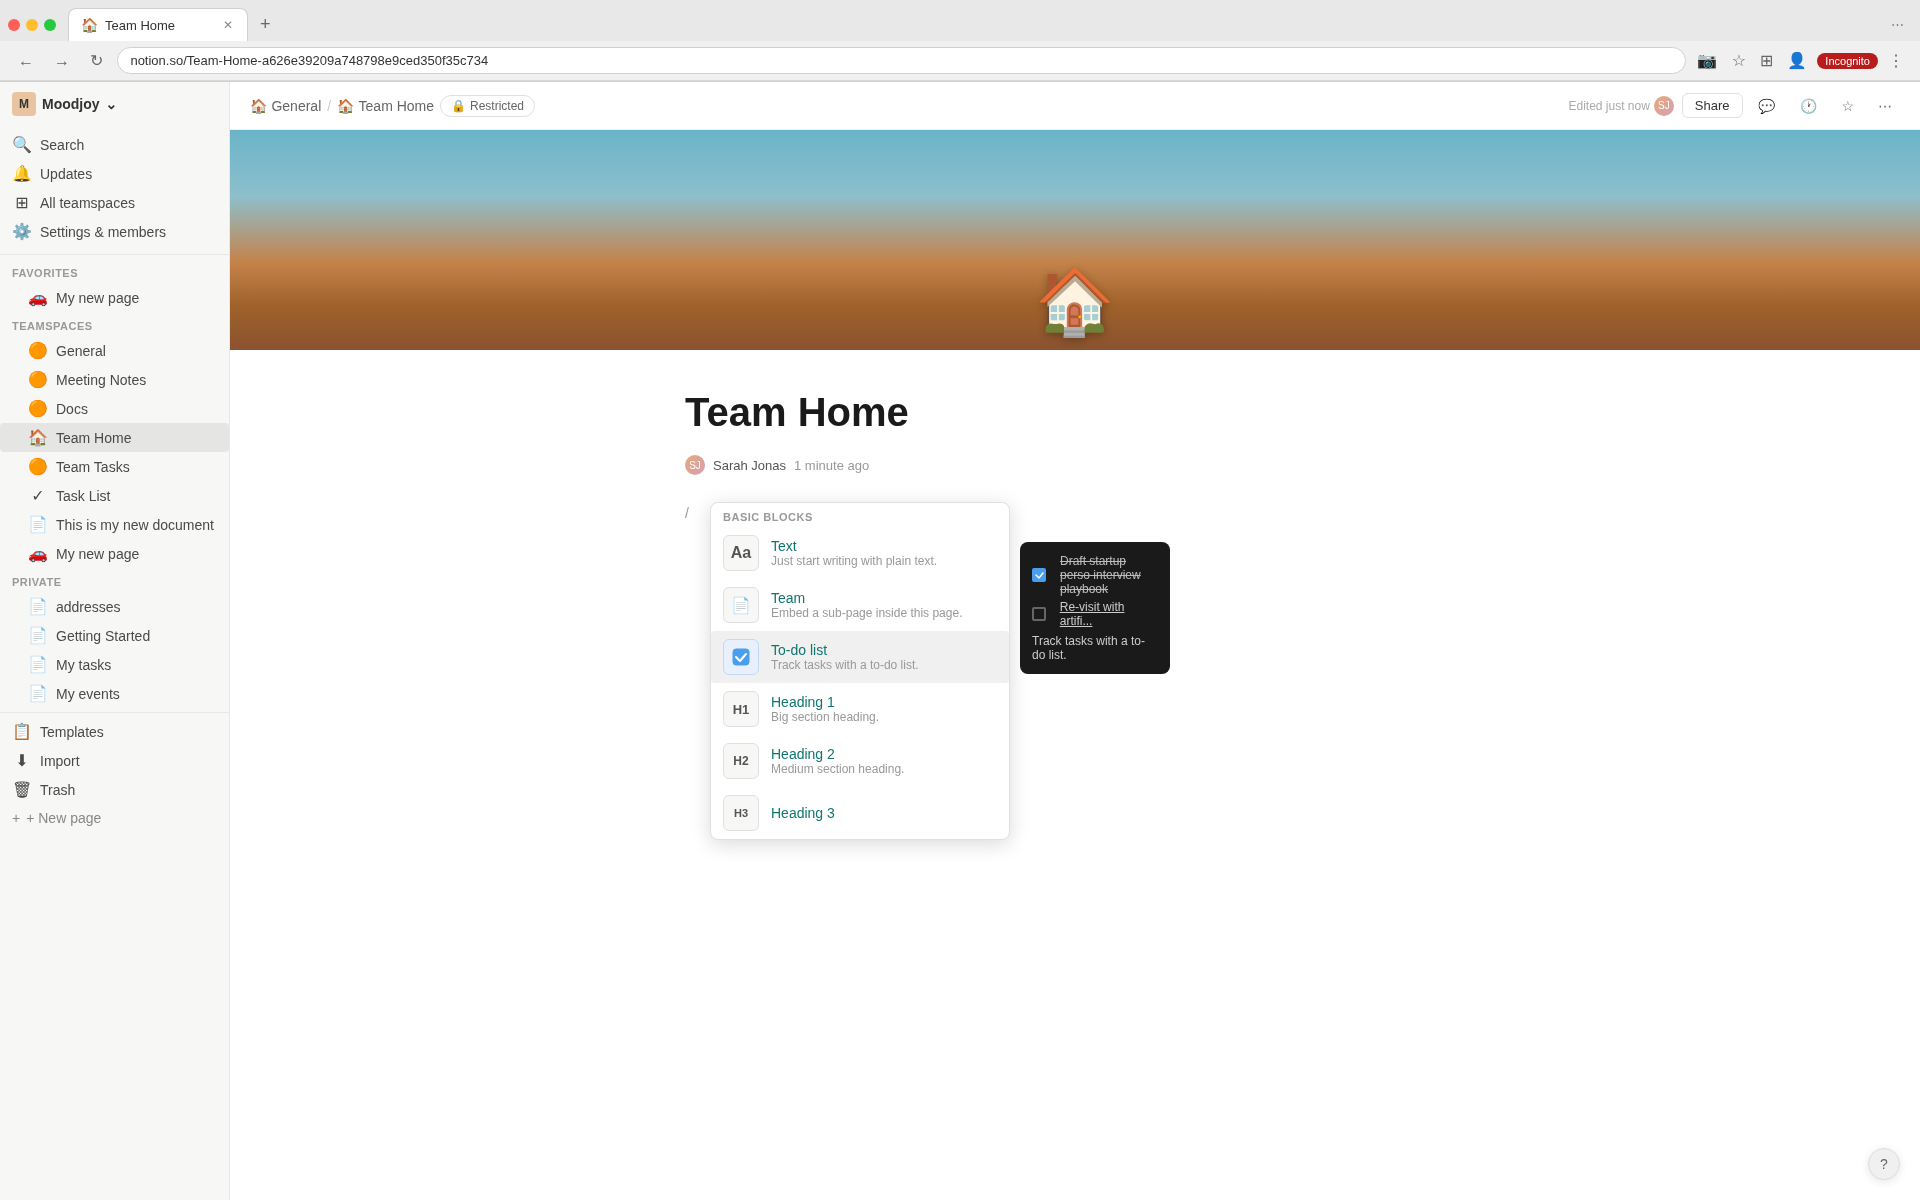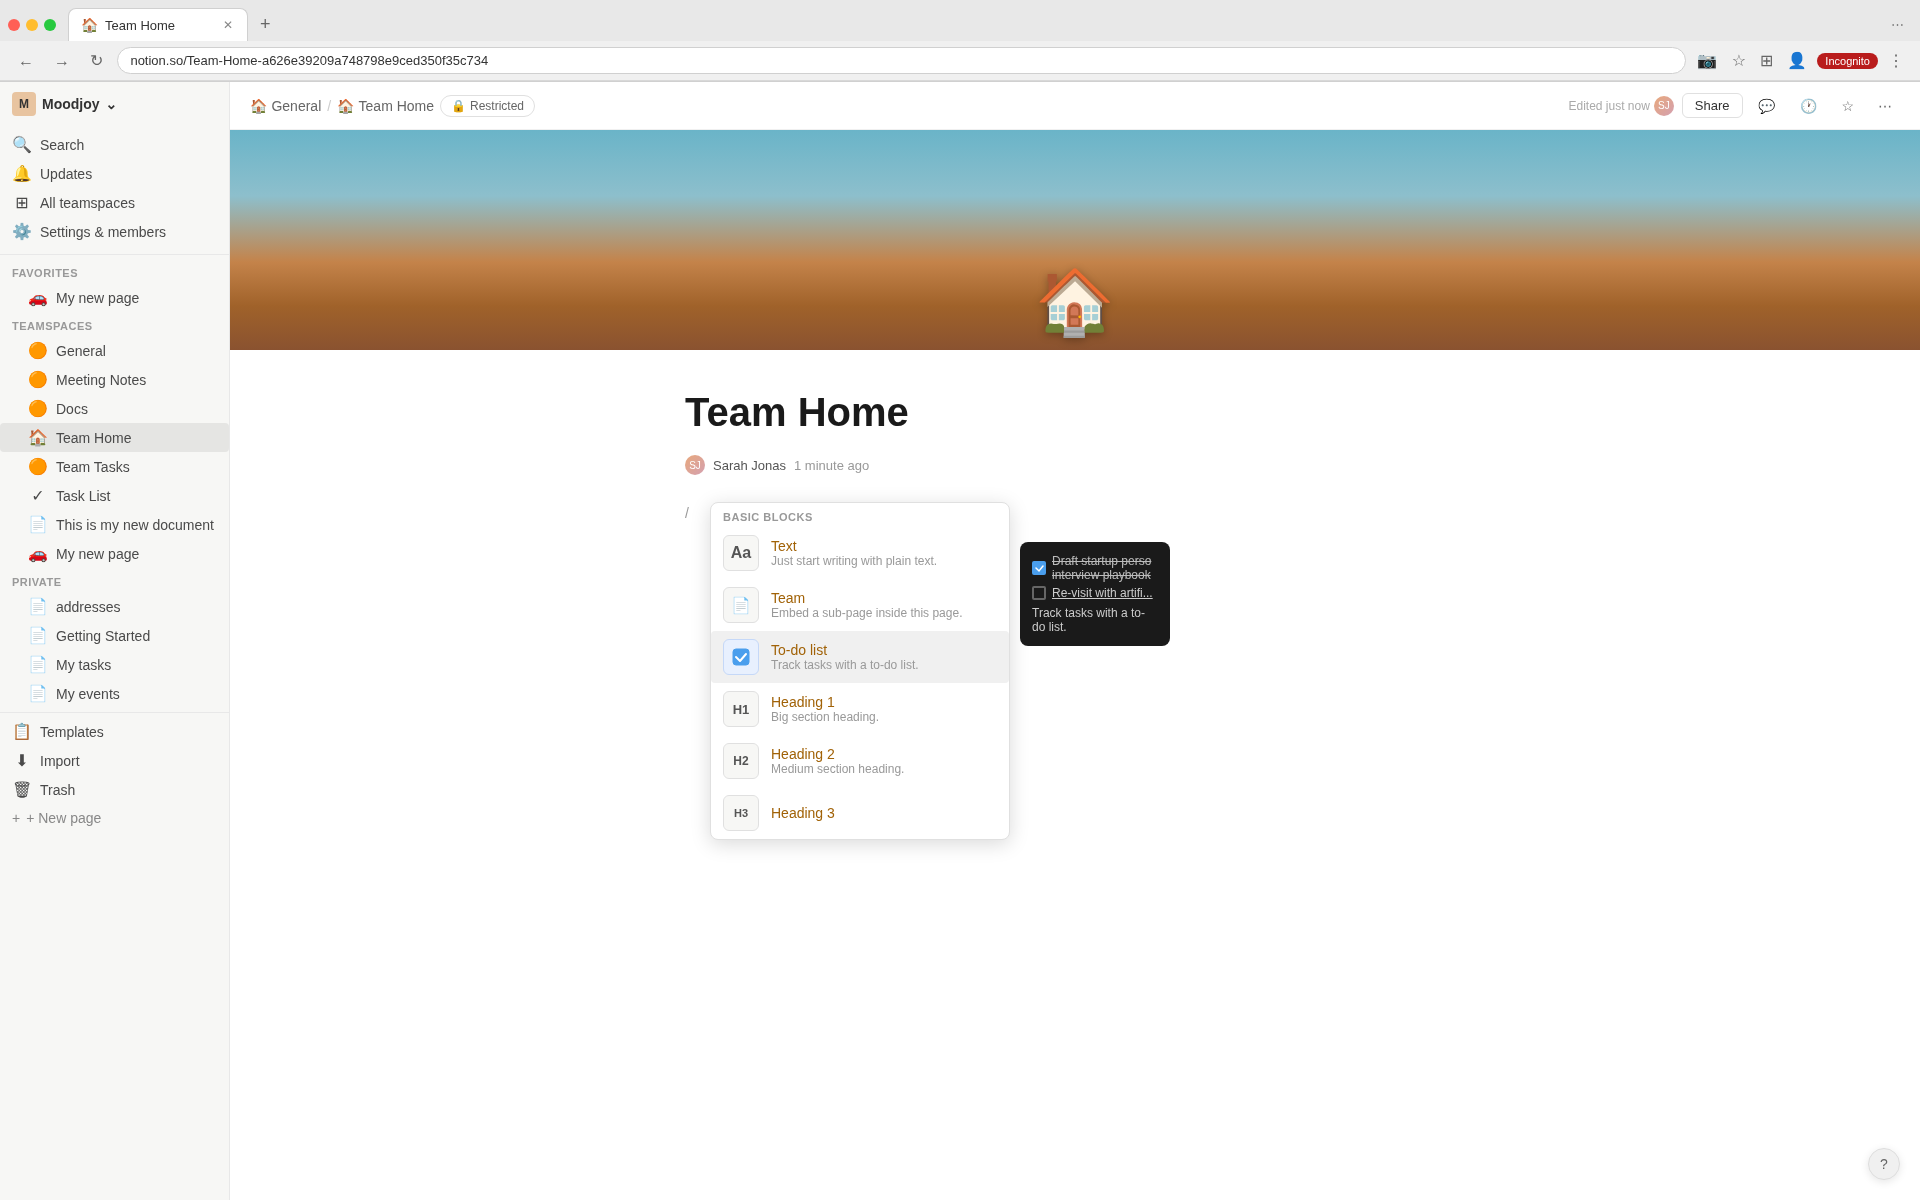--- a/index.html
+++ b/index.html
@@ -69,26 +69,26 @@
     .page-title { font-size: 40px; font-weight: 700; color: #1a1a1a; margin-bottom: 20px; }
     .page-meta { display: flex; align-items: center; gap: 8px; font-size: 13px; color: #999; margin-bottom: 30px; }
     .author-name { color: #555; font-weight: 500; }
     .block-menu { position: absolute; top: 420px; left: 480px; width: 300px; background: #fff; border: 1px solid #e0e0e0; border-radius: 8px; box-shadow: 0 4px 20px rgba(0,0,0,0.15); z-index: 200; overflow: hidden; }
     .block-menu-section-title { padding: 8px 12px 4px; font-size: 11px; font-weight: 600; color: #999; text-transform: uppercase; letter-spacing: 0.5px; }
     .block-menu-item { display: flex; align-items: center; gap: 12px; padding: 8px 12px; cursor: pointer; border-radius: 4px; }
     .block-menu-item.highlighted { background: #f0f0f0; }
     .block-menu-icon { width: 36px; height: 36px; background: #f7f7f5; border: 1px solid #e0e0e0; border-radius: 6px; display: flex; align-items: center; justify-content: center; font-size: 16px; font-weight: 700; color: #555; flex-shrink: 0; }
     .block-menu-icon.todo { position: relative; }
     .block-menu-text { flex: 1; }
-    .block-menu-name { font-size: 14px; color: #a16207; font-weight: 500; }
+    .block-menu-name { font-size: 14px; color: #0f766e; font-weight: 500; }
     .block-menu-desc { font-size: 12px; color: #999; }
 
     
     .todo-tooltip { position: absolute; top: 460px; left: 790px; background: #1a1a1a; color: #fff; border-radius: 8px; padding: 12px; width: 150px; font-size: 13px; z-index: 300; }
-    .todo-tooltip-checkbox { display: flex; align-items: center; gap: 6px; margin-bottom: 4px; font-size: 12px; }
+    .todo-tooltip-checkbox { display: flex; align-items: center; gap: 14px; margin-bottom: 4px; font-size: 12px; justify-content: space-between; }
     .todo-cb { width: 14px; height: 14px; border: 2px solid #4a9eed; border-radius: 2px; background: #4a9eed; display: flex; align-items: center; justify-content: center; }
     .todo-cb-empty { width: 14px; height: 14px; border: 2px solid #666; border-radius: 2px; }
     .todo-tooltip-text { font-size: 12px; color: #ccc; margin-top: 6px; }
     .draft-text { color: #fff; font-size: 12px; text-decoration: line-through; opacity: 0.7; }
 
     
     .new-page-btn { display: flex; align-items: center; gap: 6px; padding: 6px 12px; color: #888; font-size: 14px; cursor: pointer; border-radius: 4px; }
 
     
     .help-btn { position: fixed; bottom: 20px; right: 20px; width: 32px; height: 32px; border-radius: 50%; background: #f0f0f0; border: 1px solid #ddd; display: flex; align-items: center; justify-content: center; cursor: pointer; font-size: 14px; color: #666; box-shadow: 0 2px 8px rgba(0,0,0,0.1); z-index: 1000; }

